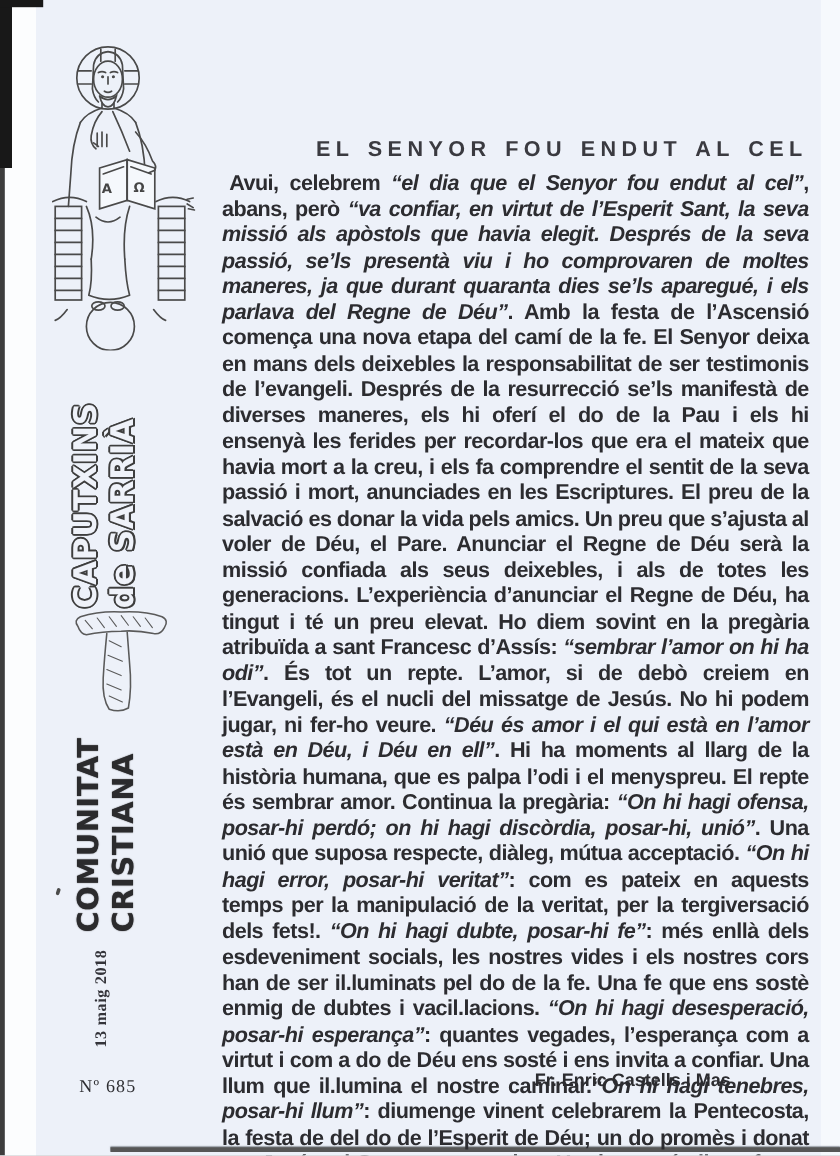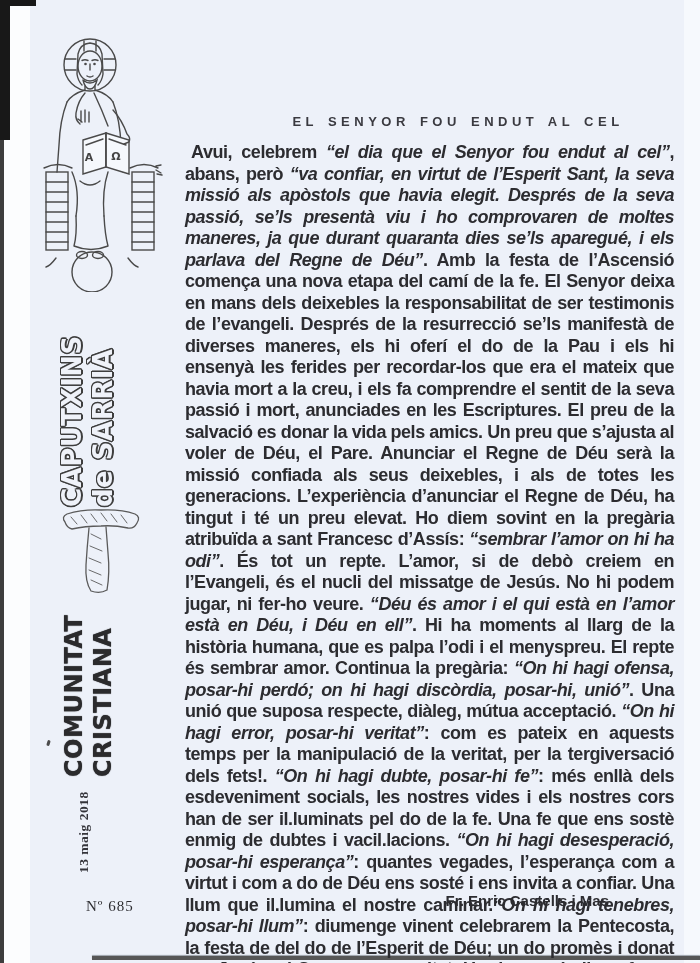--- a/index.html
+++ b/index.html
@@ -13,22 +13,22 @@
   .right-strip{position:absolute;left:684px;top:0;width:16px;height:963px;background:#f6f9fd;}
   .edge-left{position:absolute;left:0;top:0;width:4px;height:963px;background:#3d3d3d;}
   .edge-corner{position:absolute;left:0;top:0;width:10px;height:140px;background:#181818;}
   .edge-top{position:absolute;left:0;top:0;width:36px;height:6px;background:#181818;}
   .edge-bottom{position:absolute;left:92px;top:956px;width:608px;height:4px;background:#565656;box-shadow:0 -1px 1px #9aa0a8;}
   .speck{position:absolute;left:47px;top:740px;width:3px;height:6px;background:#4c4c4c;border-radius:2px;transform:rotate(18deg);}
 
   
   .article-title{
     position:absolute;left:185px;top:114px;width:488px;
-    text-align:center;text-indent:58px;
-    font-size:13px;font-weight:bold;letter-spacing:4.5px;word-spacing:2px;
+    text-align:right;text-indent:58px;
+    font-size:18px;font-weight:bold;letter-spacing:4.5px;word-spacing:2px;
     color:#3a3a40;
   }
   .article-body{
     position:absolute;left:185px;top:142px;width:489px;
     font-size:18px;font-weight:bold;line-height:21.5px;letter-spacing:-0.45px;
     text-align:justify;text-indent:6px;color:#2c2c30;
   }
   .seg{font-style:normal;}
   .seg.italic{font-style:italic;}
   .signature{
@@ -52,21 +52,21 @@
     font-size:24px;line-height:29px;letter-spacing:0.5px;
     color:#2b2b2d;text-shadow:0 0 1px #2b2b2d;
   }
   .date-rotated{
     left:76px;top:873px;width:80px;
     font-family:"Liberation Serif",serif;font-weight:bold;
     font-size:13.5px;color:#34343a;letter-spacing:0.5px;
   }
   .issue-number{
     position:absolute;left:66px;top:898px;
-    font-family:"Liberation Serif",serif;font-size:15px;color:#2e2e32;letter-spacing:1px;margin-left:20px;
+    font-family:"Liberation Serif",serif;font-size:15px;color:#2e2e32;letter-spacing:1px;
   }
 
   .christ-art{position:absolute;left:36px;top:20px;width:130px;height:272px;}
   .tau-art{position:absolute;left:58px;top:503px;width:84px;height:92px;}
 </style>
 </head>
 <body>
 
 <div class="page">
 

